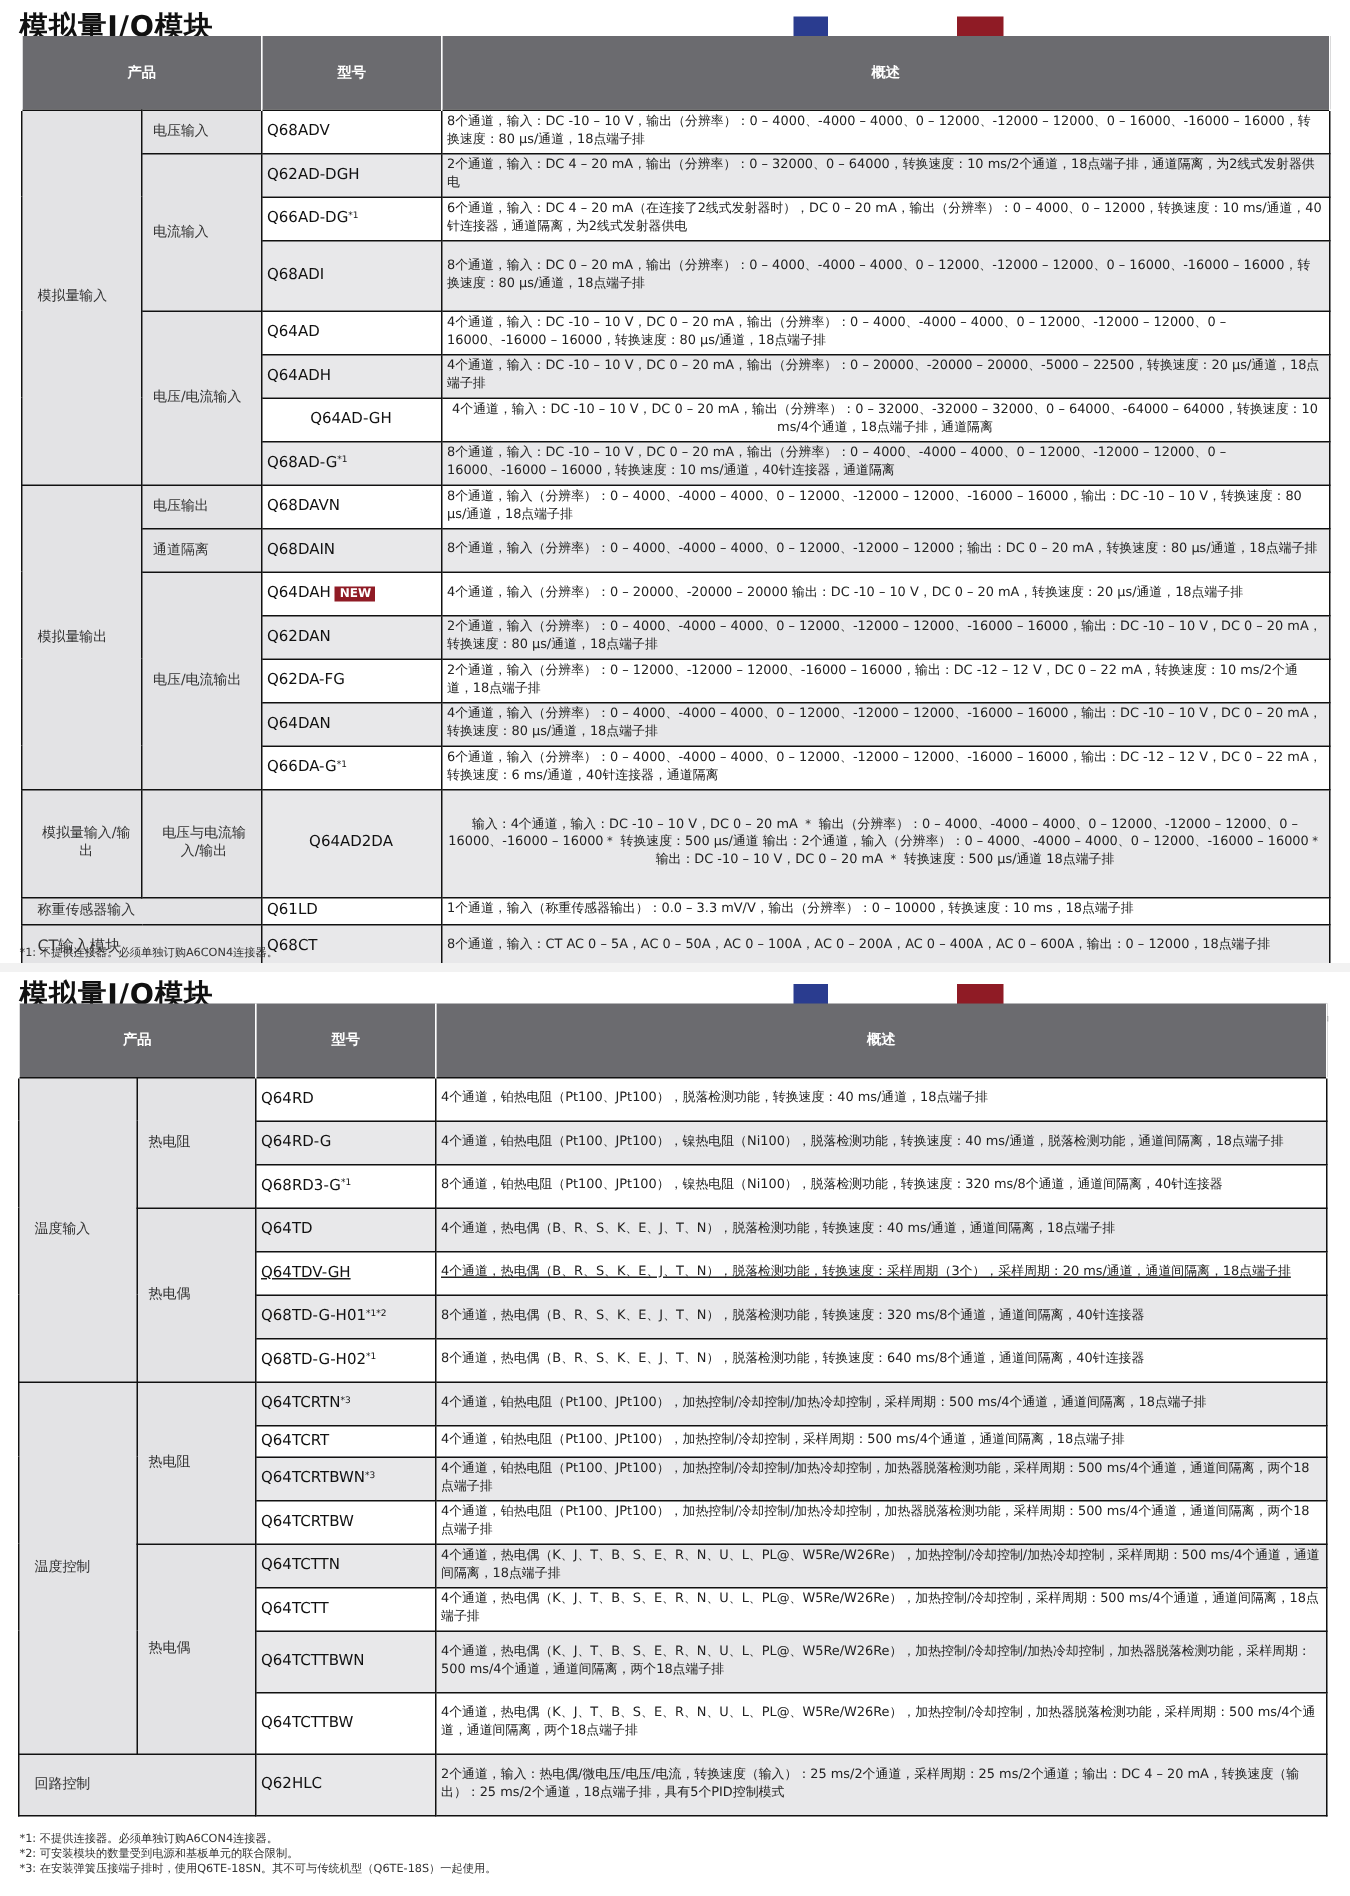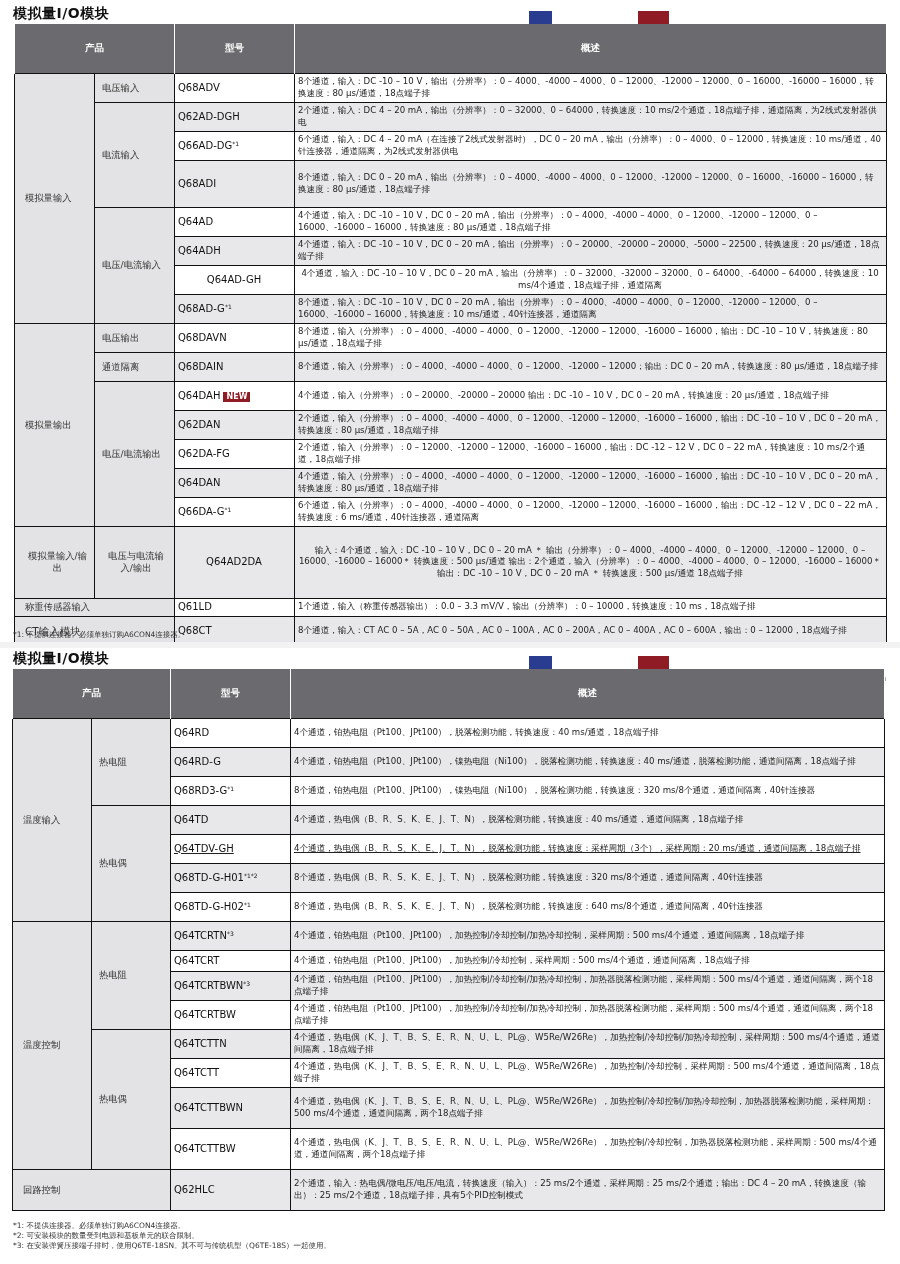--- a/index.html
+++ b/index.html
@@ -1,18 +1,18 @@
 <!DOCTYPE html>
 <html><head>
 <meta charset="utf-8">
 <style>
   html, body { margin:0; padding:0; background:#ffffff; }
   body { width:900px; height:1264px; position:relative; overflow:hidden;
          font-family:"DejaVu Sans","Liberation Sans",sans-serif; color:#222; }
-  .sec-title { position:absolute; left:13px; font-size:14px; font-weight:bold; color:#111; letter-spacing:0.5px; }
+  .sec-title { position:absolute; left:13px; font-size:19px; font-weight:bold; color:#111; letter-spacing:0.5px; }
   .legend { position:absolute; right:14px; font-size:8px; color:#333; display:flex; align-items:center; gap:19px; white-space:nowrap; }
   .badge { display:inline-block; font-size:8px; font-weight:bold; padding:16px 5px; line-height:11px; color:#fff; }
   .badge.db { background:#2a3c8f; }
   .badge.new { background:#8f1b25; }
   .badge.soon { color:#8f1b25; border:1px solid #8f1b25; background:#fff; line-height:9px; padding:0 2px; }
   table { position:absolute; border-collapse:collapse; table-layout:fixed; font-size:9.3px; }
   th { background:#6b6b6f; color:#fff; font-weight:bold; font-size:9.5px; border-left:1px solid #fff; border-right:1px solid #fff; }
   td { border:1px solid #111; vertical-align:middle; padding:0 4px; line-height:12px; }
   td.cat { background:#e3e3e5; color:#333; font-size:9.3px; padding-left:10px; }
   td.sub { background:#e3e3e5; color:#333; padding-left:7px; }

